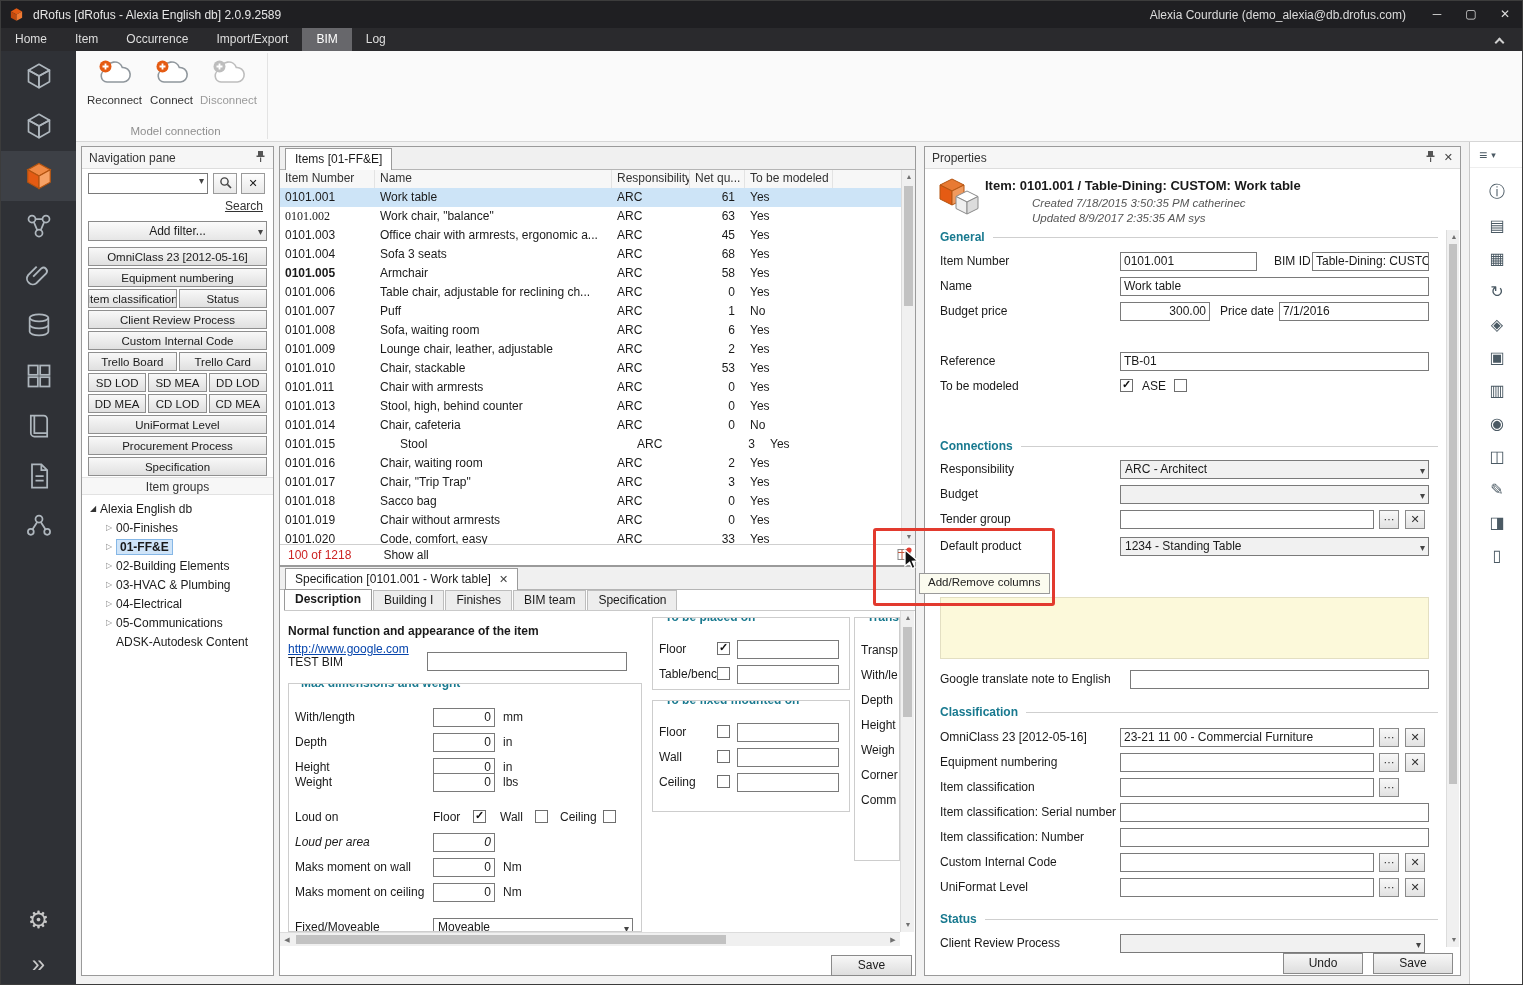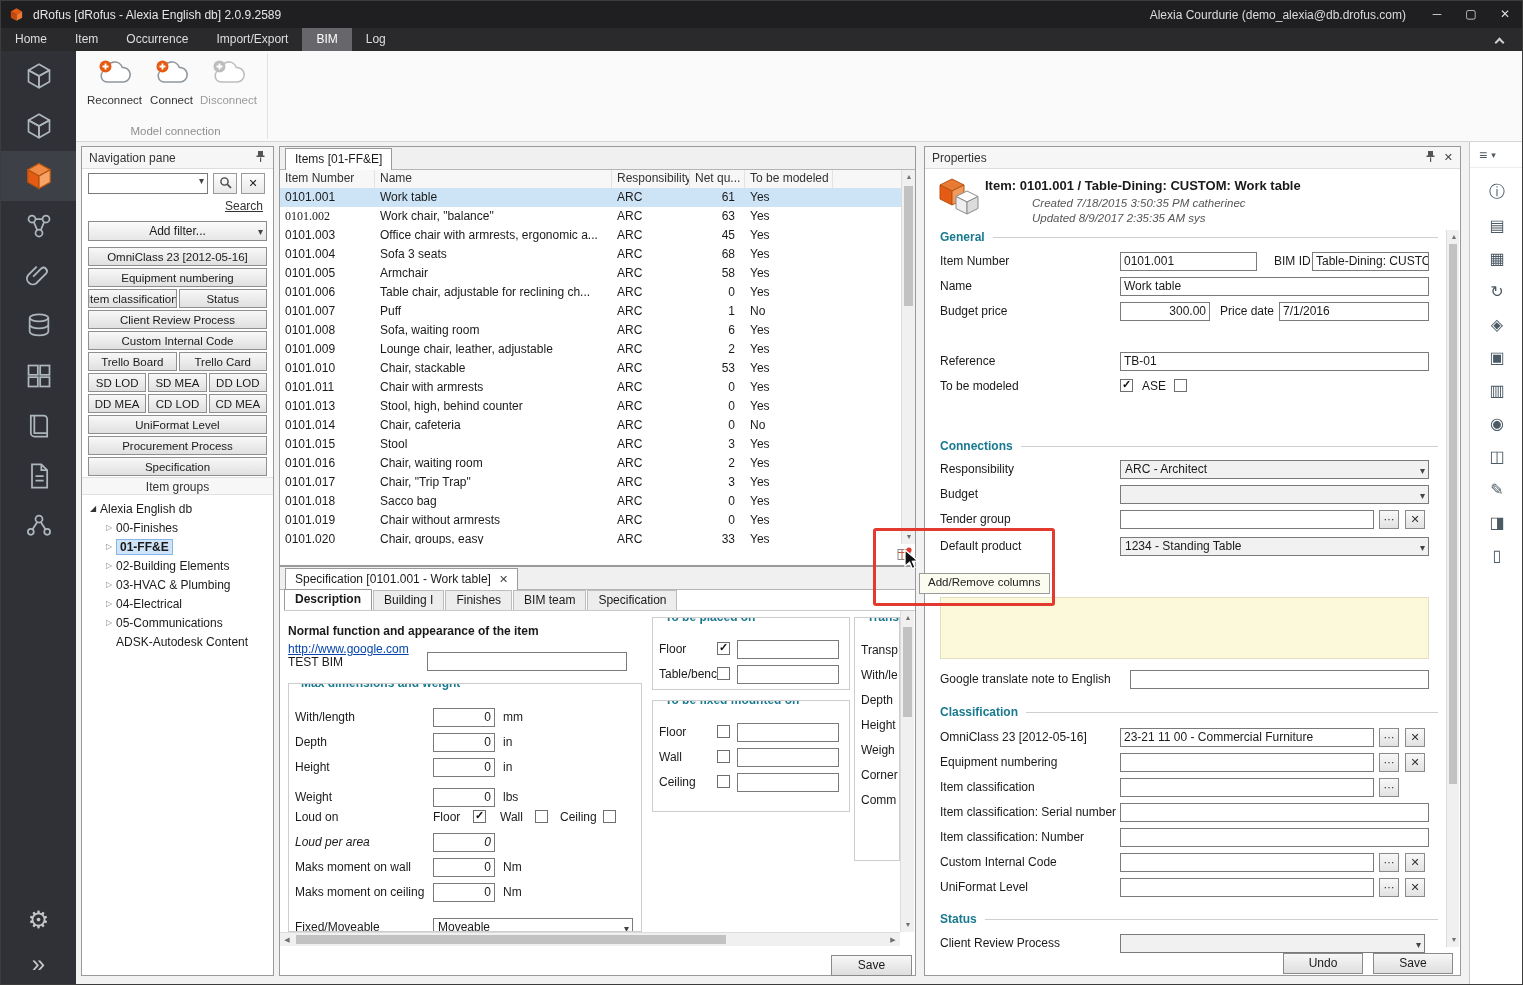--- a/index.html
+++ b/index.html
@@ -400,21 +400,21 @@
           <div class="cell c4" style="width: 88px;">Yes</div>
         </div>
         <div class="irow">
           <div class="cell c0" style="width: 95px;">0101.004</div>
           <div class="cell c1" style="width: 237px;">Sofa 3 seats</div>
           <div class="cell c2" style="width: 78px;">ARC</div>
           <div class="cell c3" style="width: 55px;">68</div>
           <div class="cell c4" style="width: 88px;">Yes</div>
         </div>
         <div class="irow">
-          <div class="cell c0" style="width: 95px;">0101.005</div>
+          <div class="cell c0" style="width: 95px; font-weight: bold;">0101.005</div>
           <div class="cell c1" style="width: 237px;">Armchair</div>
           <div class="cell c2" style="width: 78px;">ARC</div>
           <div class="cell c3" style="width: 55px;">58</div>
           <div class="cell c4" style="width: 88px;">Yes</div>
         </div>
         <div class="irow">
           <div class="cell c0" style="width: 95px;">0101.006</div>
           <div class="cell c1" style="width: 237px;">Table chair, adjustable for reclining ch...</div>
           <div class="cell c2" style="width: 78px;">ARC</div>
           <div class="cell c3" style="width: 55px;">0</div>
@@ -464,21 +464,21 @@
         </div>
         <div class="irow">
           <div class="cell c0" style="width: 95px;">0101.014</div>
           <div class="cell c1" style="width: 237px;">Chair, cafeteria</div>
           <div class="cell c2" style="width: 78px;">ARC</div>
           <div class="cell c3" style="width: 55px;">0</div>
           <div class="cell c4" style="width: 88px;">No</div>
         </div>
         <div class="irow">
           <div class="cell c0" style="width: 95px;">0101.015</div>
-          <div class="cell c1" style="width: 237px;">Stool</div>
+          <div class="cell c1" style="width: 237px; margin-left: 20px;">Stool</div>
           <div class="cell c2" style="width: 78px;">ARC</div>
           <div class="cell c3" style="width: 55px;">3</div>
           <div class="cell c4" style="width: 88px;">Yes</div>
         </div>
         <div class="irow">
           <div class="cell c0" style="width: 95px;">0101.016</div>
           <div class="cell c1" style="width: 237px;">Chair, waiting room</div>
           <div class="cell c2" style="width: 78px;">ARC</div>
           <div class="cell c3" style="width: 55px;">2</div>
           <div class="cell c4" style="width: 88px;">Yes</div>
@@ -499,30 +499,34 @@
         </div>
         <div class="irow">
           <div class="cell c0" style="width: 95px;">0101.019</div>
           <div class="cell c1" style="width: 237px;">Chair without armrests</div>
           <div class="cell c2" style="width: 78px;">ARC</div>
           <div class="cell c3" style="width: 55px;">0</div>
           <div class="cell c4" style="width: 88px;">Yes</div>
         </div>
         <div class="irow">
           <div class="cell c0" style="width: 95px;">0101.020</div>
-          <div class="cell c1" style="width: 237px;">Chair, groups, easy</div>
+          <div class="cell c1" style="width: 237px;">Code, comfort, easy</div>
           <div class="cell c2" style="width: 78px;">ARC</div>
           <div class="cell c3" style="width: 55px;">33</div>
           <div class="cell c4" style="width: 88px;">Yes</div>
         </div>
       </div>
     <div class="vscroll" style="right:0;top:23px;height:374px">
       <span class="sarrow" style="top:0">▲</span>
       <span class="sthumb" style="left:2px;right:2px;top:16px;height:120px"></span>
       <span class="sarrow" style="bottom:0">▼</span>
+    </div>
+    <div class="itemsfooter">
+      <span class="redcount">100 of 1218</span>
+      <span>Show all</span>
     </div>
     <div style="position:absolute;right:2px;bottom:2px;width:16px;height:16px">
       <svg width="15" height="15" viewBox="0 0 15 15">
           <rect x="1" y="2.5" width="12" height="10" fill="#fff" stroke="#8a8a8a"></rect>
           <path d="M1 5.5 h12 M5 2.5 v10 M9 2.5 v10" stroke="#c4553a" stroke-width="1"></path>
           <circle cx="12" cy="3" r="2.6" fill="#e23a2e"></circle>
         </svg>
     </div>
   </div>
 
@@ -557,21 +561,21 @@
           <div class="srow" style="top: 49px;">
             <span class="slabel">Depth</span>
             <div class="tb num" style="left: 144px; width: 62px;">0</div>
             <span class="unit" style="left: 214px;">in</span>
           </div>
           <div class="srow" style="top: 74px;">
             <span class="slabel">Height</span>
             <div class="tb num" style="left: 144px; width: 62px;">0</div>
             <span class="unit" style="left: 214px;">in</span>
           </div>
-          <div class="srow" style="top: 104px;">
+          <div class="srow" style="top: 89px;">
             <span class="slabel">Weight</span>
             <div class="tb num" style="left: 144px; width: 62px;">0</div>
             <span class="unit" style="left: 214px;">lbs</span>
           </div>
           <div class="srow" style="top: 124px;">
             <span class="slabel">Loud on</span>
             <span class="slabel" style="left: 144px;">Floor</span>
             <span class="cbx on" style="left: 184px;"></span>
             <span class="slabel" style="left: 211px;">Wall</span>
             <span class="cbx" style="left: 246px;"></span>

